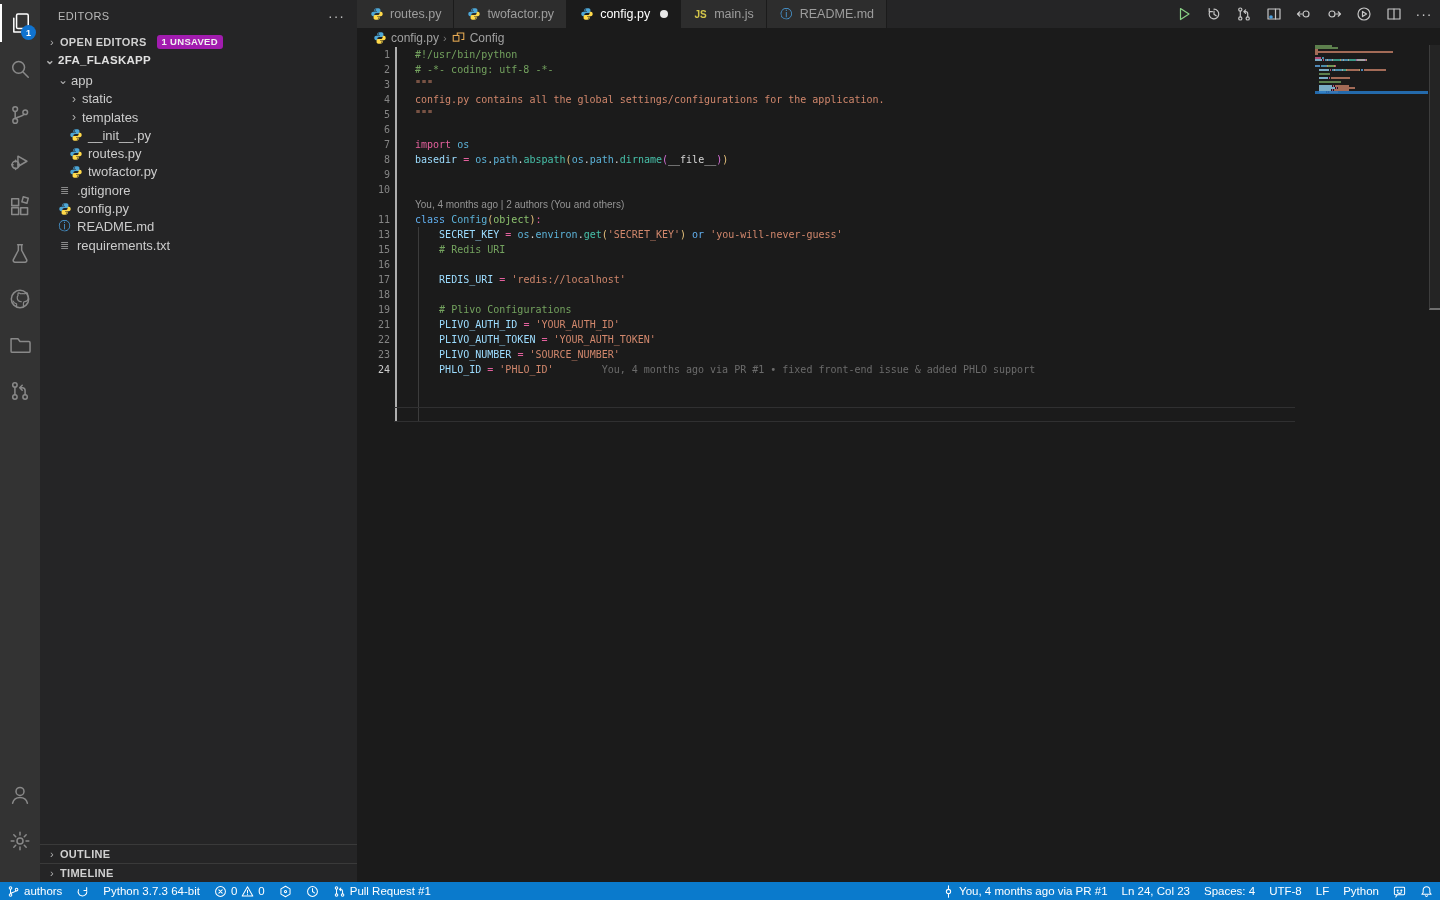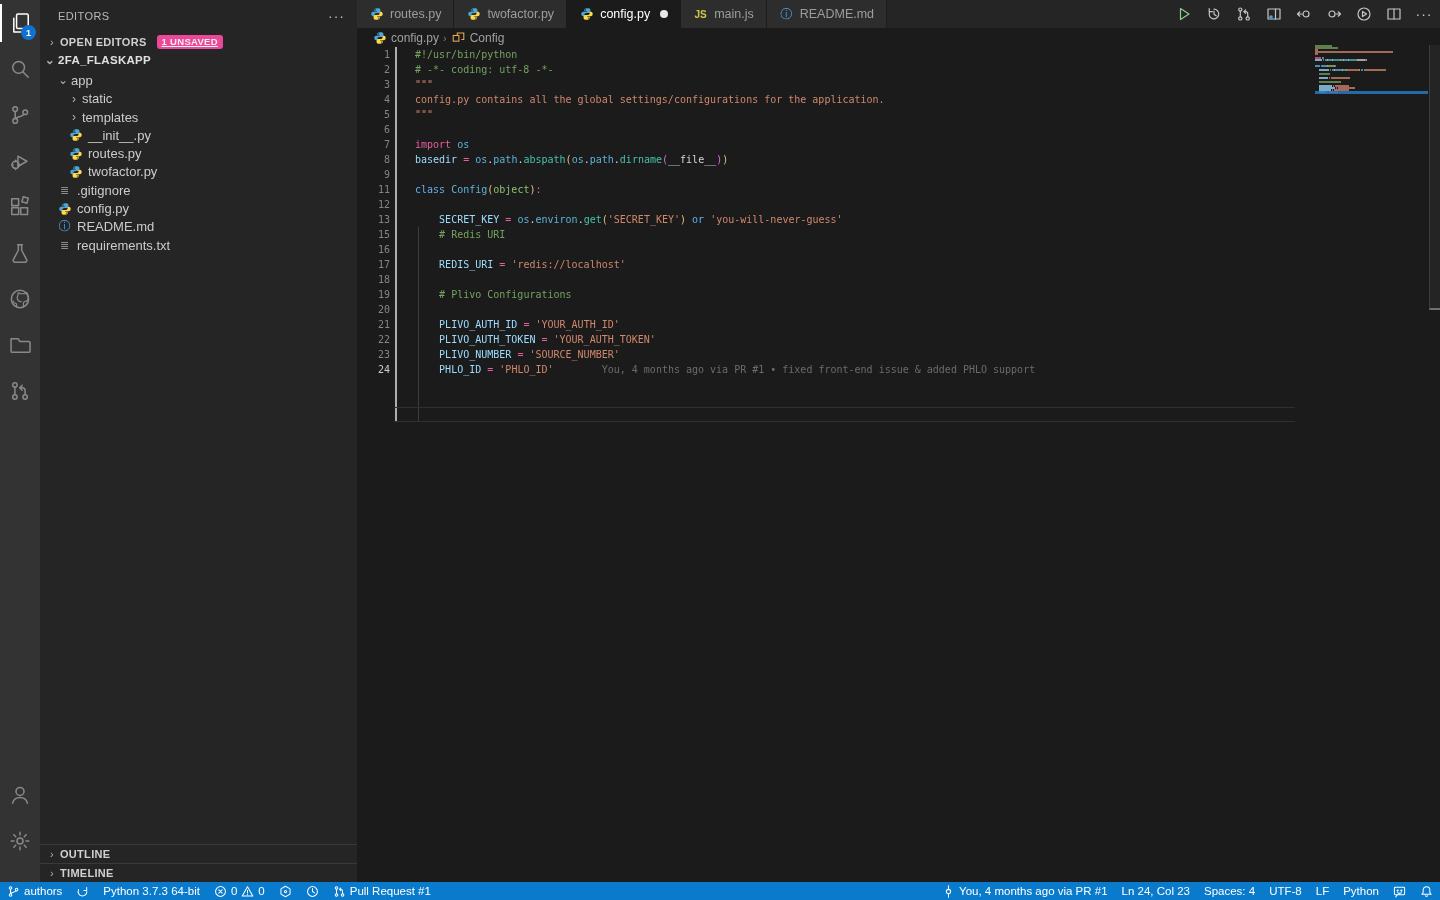--- a/index.html
+++ b/index.html
@@ -18,22 +18,22 @@
   #activity-bottom { position:absolute; left:0; bottom:18px; width:40px; }
 
   
   #sidebar { position:absolute; left:40px; top:0; width:317px; height:882px; background:#252526; color:#cccccc; overflow:hidden; }
   #sidebar-header { height:32px; display:flex; align-items:center; justify-content:space-between; padding:0 12px 0 18px; }
   #sidebar-title { font-size:11px; letter-spacing:0.4px; color:#b8b8b8; }
   #sidebar-more { color:#bbbbbb; font-size:14px; cursor:pointer; letter-spacing:1px; }
   .section-row { height:19px; display:flex; align-items:center; padding-left:4px; font-size:11px; font-weight:bold;
                  color:#d0d0d0; letter-spacing:0.3px; cursor:pointer; }
   .section-row .chev { width:16px; text-align:center; font-size:11px; color:#b0b0b0; font-weight:normal; }
-  .badge-rect { margin-left:10px; background:#ec4899; color:#f0f0f0; border-radius:3px; font-size:9.5px;
-                padding:1.5px 5px; font-weight:bold; letter-spacing:0.3px;text-decoration:underline; }
+  .badge-rect { margin-left:10px; background:#a21caf; color:#f0f0f0; border-radius:3px; font-size:9.5px;
+                padding:1.5px 5px; font-weight:bold; letter-spacing:0.3px; }
   #tree { margin-top:2px; }
   .tree-row { height:18.3px; display:flex; align-items:center; font-size:13px; color:#cccccc; cursor:pointer; white-space:nowrap; }
   .tree-row .chev { width:12px; font-size:12px; color:#b0b0b0; text-align:center; margin-right:2px; }
   .tree-row.root { font-weight:bold; font-size:11.5px; letter-spacing:0.3px; color:#e0e0e0; }
   .fi { width:15px; height:15px; margin-right:5px; display:inline-flex; align-items:center; justify-content:center;
         font-size:11px; flex:none; }
   #sidebar-bottom { position:absolute; left:0; bottom:0; width:100%; }
   #sidebar-bottom .section-row { border-top:1px solid #3a3a3a; height:19px; background:#252526; }
 
   
@@ -397,29 +397,31 @@
   <div id="code-region">
       <div class="crow"><span class="ln">1</span><span class="ctext"><span style="color: rgb(116, 163, 95);">#!/usr/bin/python</span></span></div>
       <div class="crow"><span class="ln">2</span><span class="ctext"><span style="color: rgb(116, 163, 95);"># -*- coding: utf-8 -*-</span></span></div>
       <div class="crow"><span class="ln">3</span><span class="ctext"><span style="color: rgb(209, 135, 108);">"""</span></span></div>
       <div class="crow"><span class="ln">4</span><span class="ctext"><span style="color: rgb(209, 135, 108); text-align: right;">config.py contains all the global settings/configurations for the application.</span></span></div>
       <div class="crow"><span class="ln">5</span><span class="ctext"><span style="color: rgb(209, 135, 108);">"""</span></span></div>
       <div class="crow"><span class="ln">6</span><span class="ctext"></span></div>
       <div class="crow"><span class="ln">7</span><span class="ctext"><span style="color: rgb(226, 96, 156);">import</span><span style="color: rgb(200, 200, 200);"> </span><span style="color: rgb(92, 179, 217);">os</span></span></div>
       <div class="crow"><span class="ln">8</span><span class="ctext"><span style="color: rgb(156, 220, 254);">basedir</span><span style="color: rgb(200, 200, 200);"> </span><span style="color: rgb(226, 96, 156);">=</span><span style="color: rgb(200, 200, 200);"> </span><span style="color: rgb(92, 179, 217);">os</span><span style="color: rgb(212, 212, 212);">.</span><span style="color: rgb(92, 179, 217);">path</span><span style="color: rgb(212, 212, 212);">.</span><span style="color: rgb(71, 192, 169);">abspath</span><span style="color: rgb(229, 192, 123);">(</span><span style="color: rgb(92, 179, 217);">os</span><span style="color: rgb(212, 212, 212);">.</span><span style="color: rgb(92, 179, 217);">path</span><span style="color: rgb(212, 212, 212);">.</span><span style="color: rgb(71, 192, 169);">dirname</span><span style="color: rgb(214, 112, 214);">(</span><span style="color: rgb(212, 212, 212);">__file__</span><span style="color: rgb(214, 112, 214);">)</span><span style="color: rgb(229, 192, 123);">)</span></span></div>
       <div class="crow"><span class="ln">9</span><span class="ctext"></span></div>
+      <div class="crow"><span class="ln">10</span><span class="ctext"></span></div>
+      <div class="codelens">
+        <span>You, 4 months ago | 2 authors (You and others)</span>
+      </div>
       <div class="crow"><span class="ln">11</span><span class="ctext"><span style="color: rgb(97, 175, 239);">class</span><span style="color: rgb(200, 200, 200);"> </span><span style="color: rgb(92, 179, 217);">Config</span><span style="color: rgb(229, 192, 123);">(</span><span style="color: rgb(140, 194, 110);">object</span><span style="color: rgb(229, 192, 123);">)</span><span style="color: rgb(226, 96, 156);">:</span></span></div>
-      <div class="crow"><span class="ln">12</span><span class="ctext"></span></div>
       <div class="crow"><span class="ln">13</span><span class="ctext"><span style="color: rgb(200, 200, 200);">    </span><span style="color: rgb(156, 220, 254);">SECRET_KEY</span><span style="color: rgb(200, 200, 200);"> </span><span style="color: rgb(226, 96, 156);">=</span><span style="color: rgb(200, 200, 200);"> </span><span style="color: rgb(92, 179, 217);">os</span><span style="color: rgb(212, 212, 212);">.</span><span style="color: rgb(92, 179, 217);">environ</span><span style="color: rgb(212, 212, 212);">.</span><span style="color: rgb(71, 192, 169);">get</span><span style="color: rgb(229, 192, 123);">(</span><span style="color: rgb(209, 135, 108);">'SECRET_KEY'</span><span style="color: rgb(229, 192, 123);">)</span><span style="color: rgb(200, 200, 200);"> </span><span style="color: rgb(97, 175, 239);">or</span><span style="color: rgb(200, 200, 200);"> </span><span style="color: rgb(209, 135, 108);">'you-will-never-guess'</span></span></div>
       <div class="crow"><span class="ln">15</span><span class="ctext"><span style="color: rgb(200, 200, 200);">    </span><span style="color: rgb(116, 163, 95);"># Redis URI</span></span></div>
       <div class="crow"><span class="ln">16</span><span class="ctext"></span></div>
       <div class="crow"><span class="ln">17</span><span class="ctext"><span style="color: rgb(200, 200, 200);">    </span><span style="color: rgb(156, 220, 254);">REDIS_URI</span><span style="color: rgb(200, 200, 200);"> </span><span style="color: rgb(226, 96, 156);">=</span><span style="color: rgb(200, 200, 200);"> </span><span style="color: rgb(209, 135, 108);">'redis://localhost'</span></span></div>
       <div class="crow"><span class="ln">18</span><span class="ctext"></span></div>
       <div class="crow"><span class="ln">19</span><span class="ctext"><span style="color: rgb(200, 200, 200);">    </span><span style="color: rgb(116, 163, 95);"># Plivo Configurations</span></span></div>
-      <div class="crow"><span class="ln">20</span><span class="ctext"></span></div>
       <div class="crow"><span class="ln">21</span><span class="ctext"><span style="color: rgb(200, 200, 200);">    </span><span style="color: rgb(156, 220, 254);">PLIVO_AUTH_ID</span><span style="color: rgb(200, 200, 200);"> </span><span style="color: rgb(226, 96, 156);">=</span><span style="color: rgb(200, 200, 200);"> </span><span style="color: rgb(209, 135, 108);">'YOUR_AUTH_ID'</span></span></div>
       <div class="crow"><span class="ln">22</span><span class="ctext"><span style="color: rgb(200, 200, 200);">    </span><span style="color: rgb(156, 220, 254);">PLIVO_AUTH_TOKEN</span><span style="color: rgb(200, 200, 200);"> </span><span style="color: rgb(226, 96, 156);">=</span><span style="color: rgb(200, 200, 200);"> </span><span style="color: rgb(209, 135, 108);">'YOUR_AUTH_TOKEN'</span></span></div>
       <div class="crow"><span class="ln">23</span><span class="ctext"><span style="color: rgb(200, 200, 200);">    </span><span style="color: rgb(156, 220, 254);">PLIVO_NUMBER</span><span style="color: rgb(200, 200, 200);"> </span><span style="color: rgb(226, 96, 156);">=</span><span style="color: rgb(200, 200, 200);"> </span><span style="color: rgb(209, 135, 108);">'SOURCE_NUMBER'</span></span></div>
       <div class="crow current"><span class="ln">24</span><span class="ctext"><span style="color: rgb(200, 200, 200);">    </span><span style="color: rgb(156, 220, 254);">PHLO_ID</span><span style="color: rgb(200, 200, 200);"> </span><span style="color: rgb(226, 96, 156);">=</span><span style="color: rgb(200, 200, 200);"> </span><span style="color: rgb(209, 135, 108);">'PHLO_ID'</span><span class="blame">        You, 4 months ago via PR #1 • fixed front-end issue &amp; added PHLO support</span></span></div>
       <div id="gitlens-bar" style="top: 0px; height: 375px;"></div>
       <div id="indent-guide" style="top: 180px; height: 195px;"></div>
       <div class="curline-frame" style="top: 360px;"></div>
     </div>
   <div id="minimap">
       <div class="mm-line">

